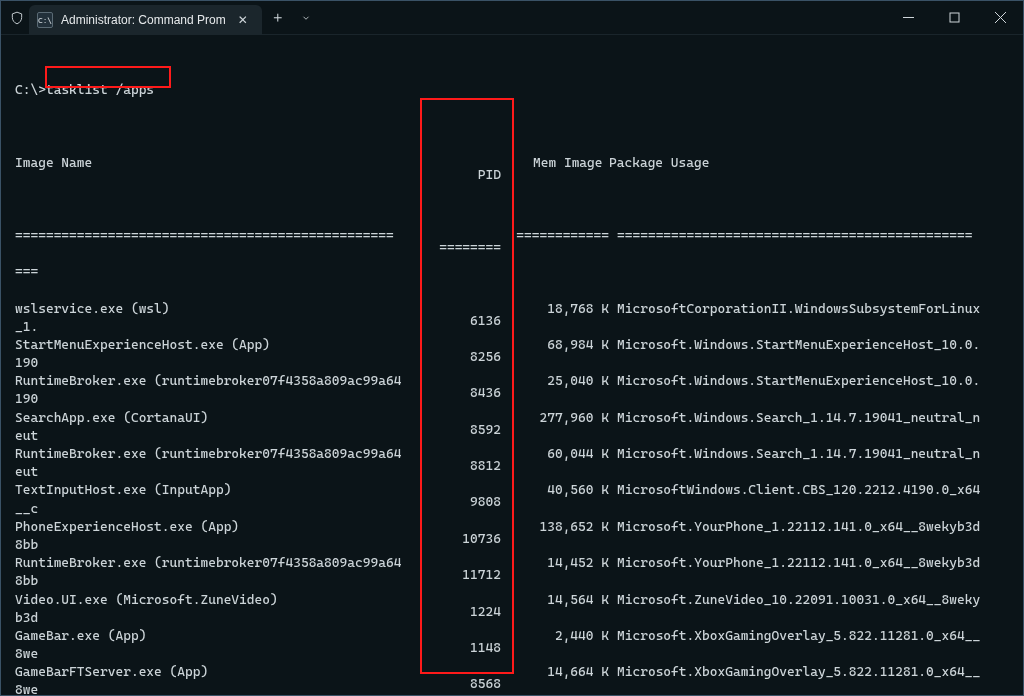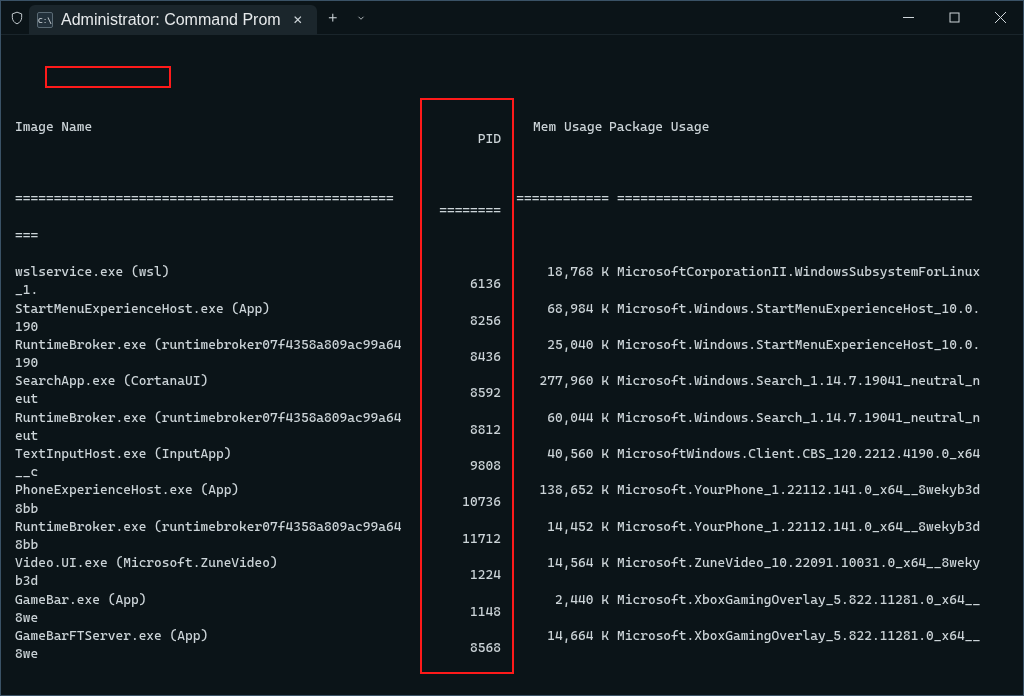--- a/index.html
+++ b/index.html
@@ -47,21 +47,21 @@
     width: 16px; height: 16px;
     background: #22303a;
     border: 1px solid #5a6a74;
     border-radius: 2px;
     display:flex; align-items:center; justify-content:center;
     font-size: 8px; color:#cfd6da;
   }
   .tab-title {
     color: #e6e9eb;
     font-family: 'Segoe UI', sans-serif;
-    font-size: 16px;
+    font-size: 12px;
     white-space: nowrap;
     overflow: hidden;
     text-overflow: ellipsis;
     flex: 1;
   }
   .tab-close {
     color: #cfd6da;
     font-family: 'Segoe UI', sans-serif;
     font-size: 12px;
     padding: 2px 4px;
@@ -151,22 +151,23 @@
     <div class="win-btn">
       <svg width="11" height="11" viewBox="0 0 11 11" stroke="currentColor" stroke-width="1">
           <line x1="0" y1="0" x2="11" y2="11"></line>
           <line x1="11" y1="0" x2="0" y2="11"></line>
         </svg>
     </div>
   </div>
 </div>
 
 <div class="terminal">
+<span class="row"><span>C:\&gt;</span><span>tasklist /apps</span></span>
 <span class="row"></span>
-<span class="row"><span class="col-img">Image Name</span><span class="col-pid">PID</span><span class="col-mem" style="text-align:left;padding-left:24px">Mem Usage</span><span class="col-pkg" style="padding-left:0">Package Usage</span></span>
+<span class="row"><span class="col-img">Image Name</span><span class="col-pid">PID</span><span class="col-mem" style="text-align:left;padding-left:24px">Mem Image</span><span class="col-pkg" style="padding-left:0">Package Usage</span></span>
 <span class="row"></span>
 <span class="row sep"><span class="col-img">=================================================</span><span class="col-pid">========</span><span class="col-mem">============</span><span class="col-pkg">==============================================</span></span>
 <span class="row sep">===</span>
 <div id="rows-container"><span class="row"><span class="col-img">wslservice.exe (wsl)</span><span class="col-pid">6136</span><span class="col-mem">18,768 K</span><span class="col-pkg">MicrosoftCorporationII.WindowsSubsystemForLinux</span></span><span class="row">_1.</span><span class="row"><span class="col-img">StartMenuExperienceHost.exe (App)</span><span class="col-pid">8256</span><span class="col-mem">68,984 K</span><span class="col-pkg">Microsoft.Windows.StartMenuExperienceHost_10.0.</span></span><span class="row">190</span><span class="row"><span class="col-img">RuntimeBroker.exe (runtimebroker07f4358a809ac99a64</span><span class="col-pid">8436</span><span class="col-mem">25,040 K</span><span class="col-pkg">Microsoft.Windows.StartMenuExperienceHost_10.0.</span></span><span class="row">190</span><span class="row"><span class="col-img">SearchApp.exe (CortanaUI)</span><span class="col-pid">8592</span><span class="col-mem">277,960 K</span><span class="col-pkg">Microsoft.Windows.Search_1.14.7.19041_neutral_n</span></span><span class="row">eut</span><span class="row"><span class="col-img">RuntimeBroker.exe (runtimebroker07f4358a809ac99a64</span><span class="col-pid">8812</span><span class="col-mem">60,044 K</span><span class="col-pkg">Microsoft.Windows.Search_1.14.7.19041_neutral_n</span></span><span class="row">eut</span><span class="row"><span class="col-img">TextInputHost.exe (InputApp)</span><span class="col-pid">9808</span><span class="col-mem">40,560 K</span><span class="col-pkg">MicrosoftWindows.Client.CBS_120.2212.4190.0_x64</span></span><span class="row">__c</span><span class="row"><span class="col-img">PhoneExperienceHost.exe (App)</span><span class="col-pid">10736</span><span class="col-mem">138,652 K</span><span class="col-pkg">Microsoft.YourPhone_1.22112.141.0_x64__8wekyb3d</span></span><span class="row">8bb</span><span class="row"><span class="col-img">RuntimeBroker.exe (runtimebroker07f4358a809ac99a64</span><span class="col-pid">11712</span><span class="col-mem">14,452 K</span><span class="col-pkg">Microsoft.YourPhone_1.22112.141.0_x64__8wekyb3d</span></span><span class="row">8bb</span><span class="row"><span class="col-img">Video.UI.exe (Microsoft.ZuneVideo)</span><span class="col-pid">1224</span><span class="col-mem">14,564 K</span><span class="col-pkg">Microsoft.ZuneVideo_10.22091.10031.0_x64__8weky</span></span><span class="row">b3d</span><span class="row"><span class="col-img">GameBar.exe (App)</span><span class="col-pid">1148</span><span class="col-mem">2,440 K</span><span class="col-pkg">Microsoft.XboxGamingOverlay_5.822.11281.0_x64__</span></span><span class="row">8we</span><span class="row"><span class="col-img">GameBarFTServer.exe (App)</span><span class="col-pid">8568</span><span class="col-mem">14,664 K</span><span class="col-pkg">Microsoft.XboxGamingOverlay_5.822.11281.0_x64__</span></span><span class="row">8we</span></div>
 </div>
 
 <div class="hl-red-cmd"></div>
 <div class="hl-red-pid"></div>
 
 </body></html>

